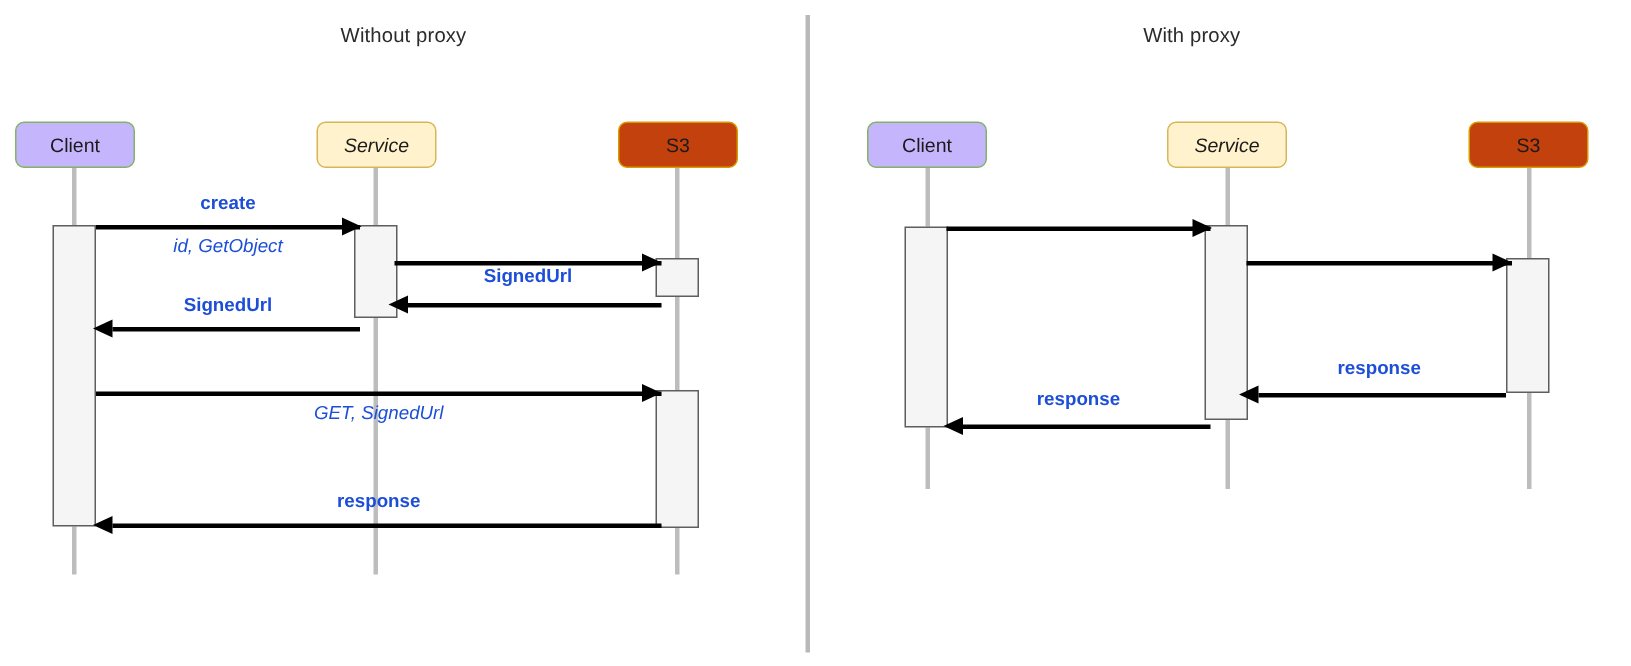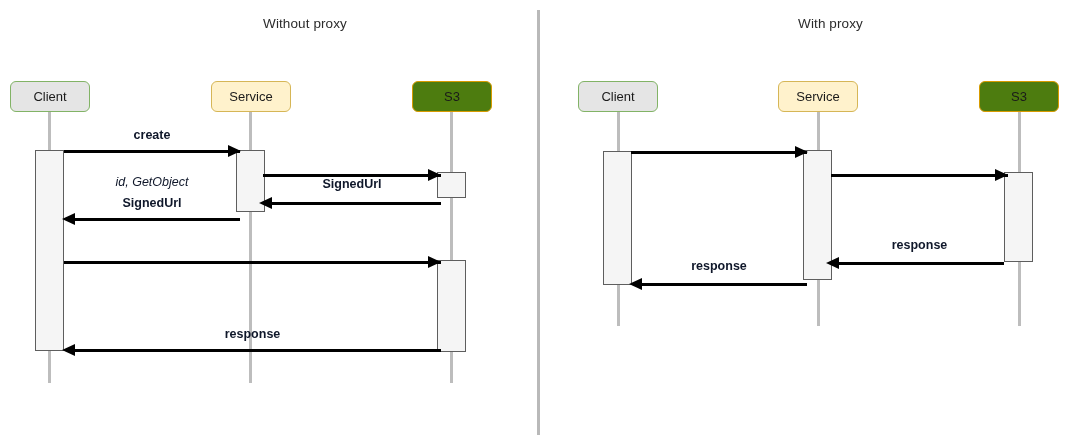--- a/index.html
+++ b/index.html
@@ -16,21 +16,20 @@
     position: relative;
     width: 1087px;
     height: 444px;
     background: #ffffff;
     overflow: hidden;
   }
   .panel {
     position: absolute;
     top: 0;
     height: 444px;
-    padding-left: 24px;
   }
   #panel-left  { left: 0px;   width: 538px; }
   #panel-right { left: 520px; width: 549px; }
 
   .panel-title {
     position: absolute;
     top: 16px;
     width: 100%;
     text-align: center;
     font-size: 13.5px;
@@ -54,23 +53,23 @@
     height: 31px;
     border-radius: 6px;
     border: 1.4px solid #888;
     box-sizing: border-box;
     display: flex;
     align-items: center;
     justify-content: center;
     font-size: 13px;
     color: #1a1a1a;
   }
-  .p-client  { background: #e5e5e5; border-color: #82b366; }
-  .p-service { background: #fff2cc; border-color: #d6b656; }
-  .p-s3      { background: #4d7c0f; border-color: #d79b00; }
+  .p-client  { background: #c4b5fd; border-color: #82b366; }
+  .p-service { background: #fff2cc; border-color: #d6b656; font-style: italic; }
+  .p-s3      { background: #c2410c; border-color: #d79b00; }
 
   
   .lifeline {
     position: absolute;
     width: 3px;
     background: #bdbdbd;
   }
 
   
   .activation {
@@ -95,21 +94,21 @@
     border-bottom: 6.5px solid transparent;
   }
   .arrow-right { border-left: 13px solid #000000; }
   .arrow-left  { border-right: 13px solid #000000; }
 
   
   .label {
     position: absolute;
     font-size: 12.5px;
     white-space: nowrap;
-    color: #0f172a;
+    color: #1d4ed8;
     text-align: center;
   }
   .label.bold   { font-weight: bold; }
   .label.italic { font-style: italic; font-weight: normal; }
 </style>
 </head>
 <body>
 
 <div id="canvas">
 
@@ -132,35 +131,36 @@
     <div class="participant p-service" style="left:211px; top:81px; width:80px;">
       <span>Service</span>
     </div>
     <div class="participant p-s3" style="left:412px; top:81px; width:80px;">
       <span>S3</span>
     </div>
 
     <div class="msg" style="left:64px; top:150px; width:176px;"></div>
     <div class="arrowhead arrow-right" style="left:228px; top:145px;"></div>
     <div class="label bold" style="left:64px; top:128px; width:176px;">create</div>
-    <div class="label italic" style="left:64px; top:157px; width:176px;margin-top:18px;">id, GetObject</div>
+    <div class="label italic" style="left:64px; top:157px; width:176px;">id, GetObject</div>
 
     <div class="msg" style="left:263px; top:174px; width:178px;"></div>
     <div class="arrowhead arrow-right" style="left:428px; top:169px;"></div>
 
     <div class="msg" style="left:272px; top:202px; width:169px;"></div>
     <div class="arrowhead arrow-left" style="left:259px; top:197px;"></div>
     <div class="label bold" style="left:263px; top:177px; width:178px;">SignedUrl</div>
 
     <div class="msg" style="left:75px; top:218px; width:165px;"></div>
     <div class="arrowhead arrow-left" style="left:62px; top:213px;"></div>
     <div class="label bold" style="left:64px; top:196px; width:176px;">SignedUrl</div>
 
     <div class="msg" style="left:64px; top:261px; width:377px;"></div>
     <div class="arrowhead arrow-right" style="left:428px; top:256px;"></div>
+    <div class="label italic" style="left:64px; top:268px; width:377px;">GET, SignedUrl</div>
 
     <div class="msg" style="left:75px; top:349px; width:366px;"></div>
     <div class="arrowhead arrow-left" style="left:62px; top:344px;"></div>
     <div class="label bold" style="left:64px; top:327px; width:377px;">response</div>
   </div>
 
   <div class="divider"></div>
 
   <div class="panel" id="panel-right">
 

